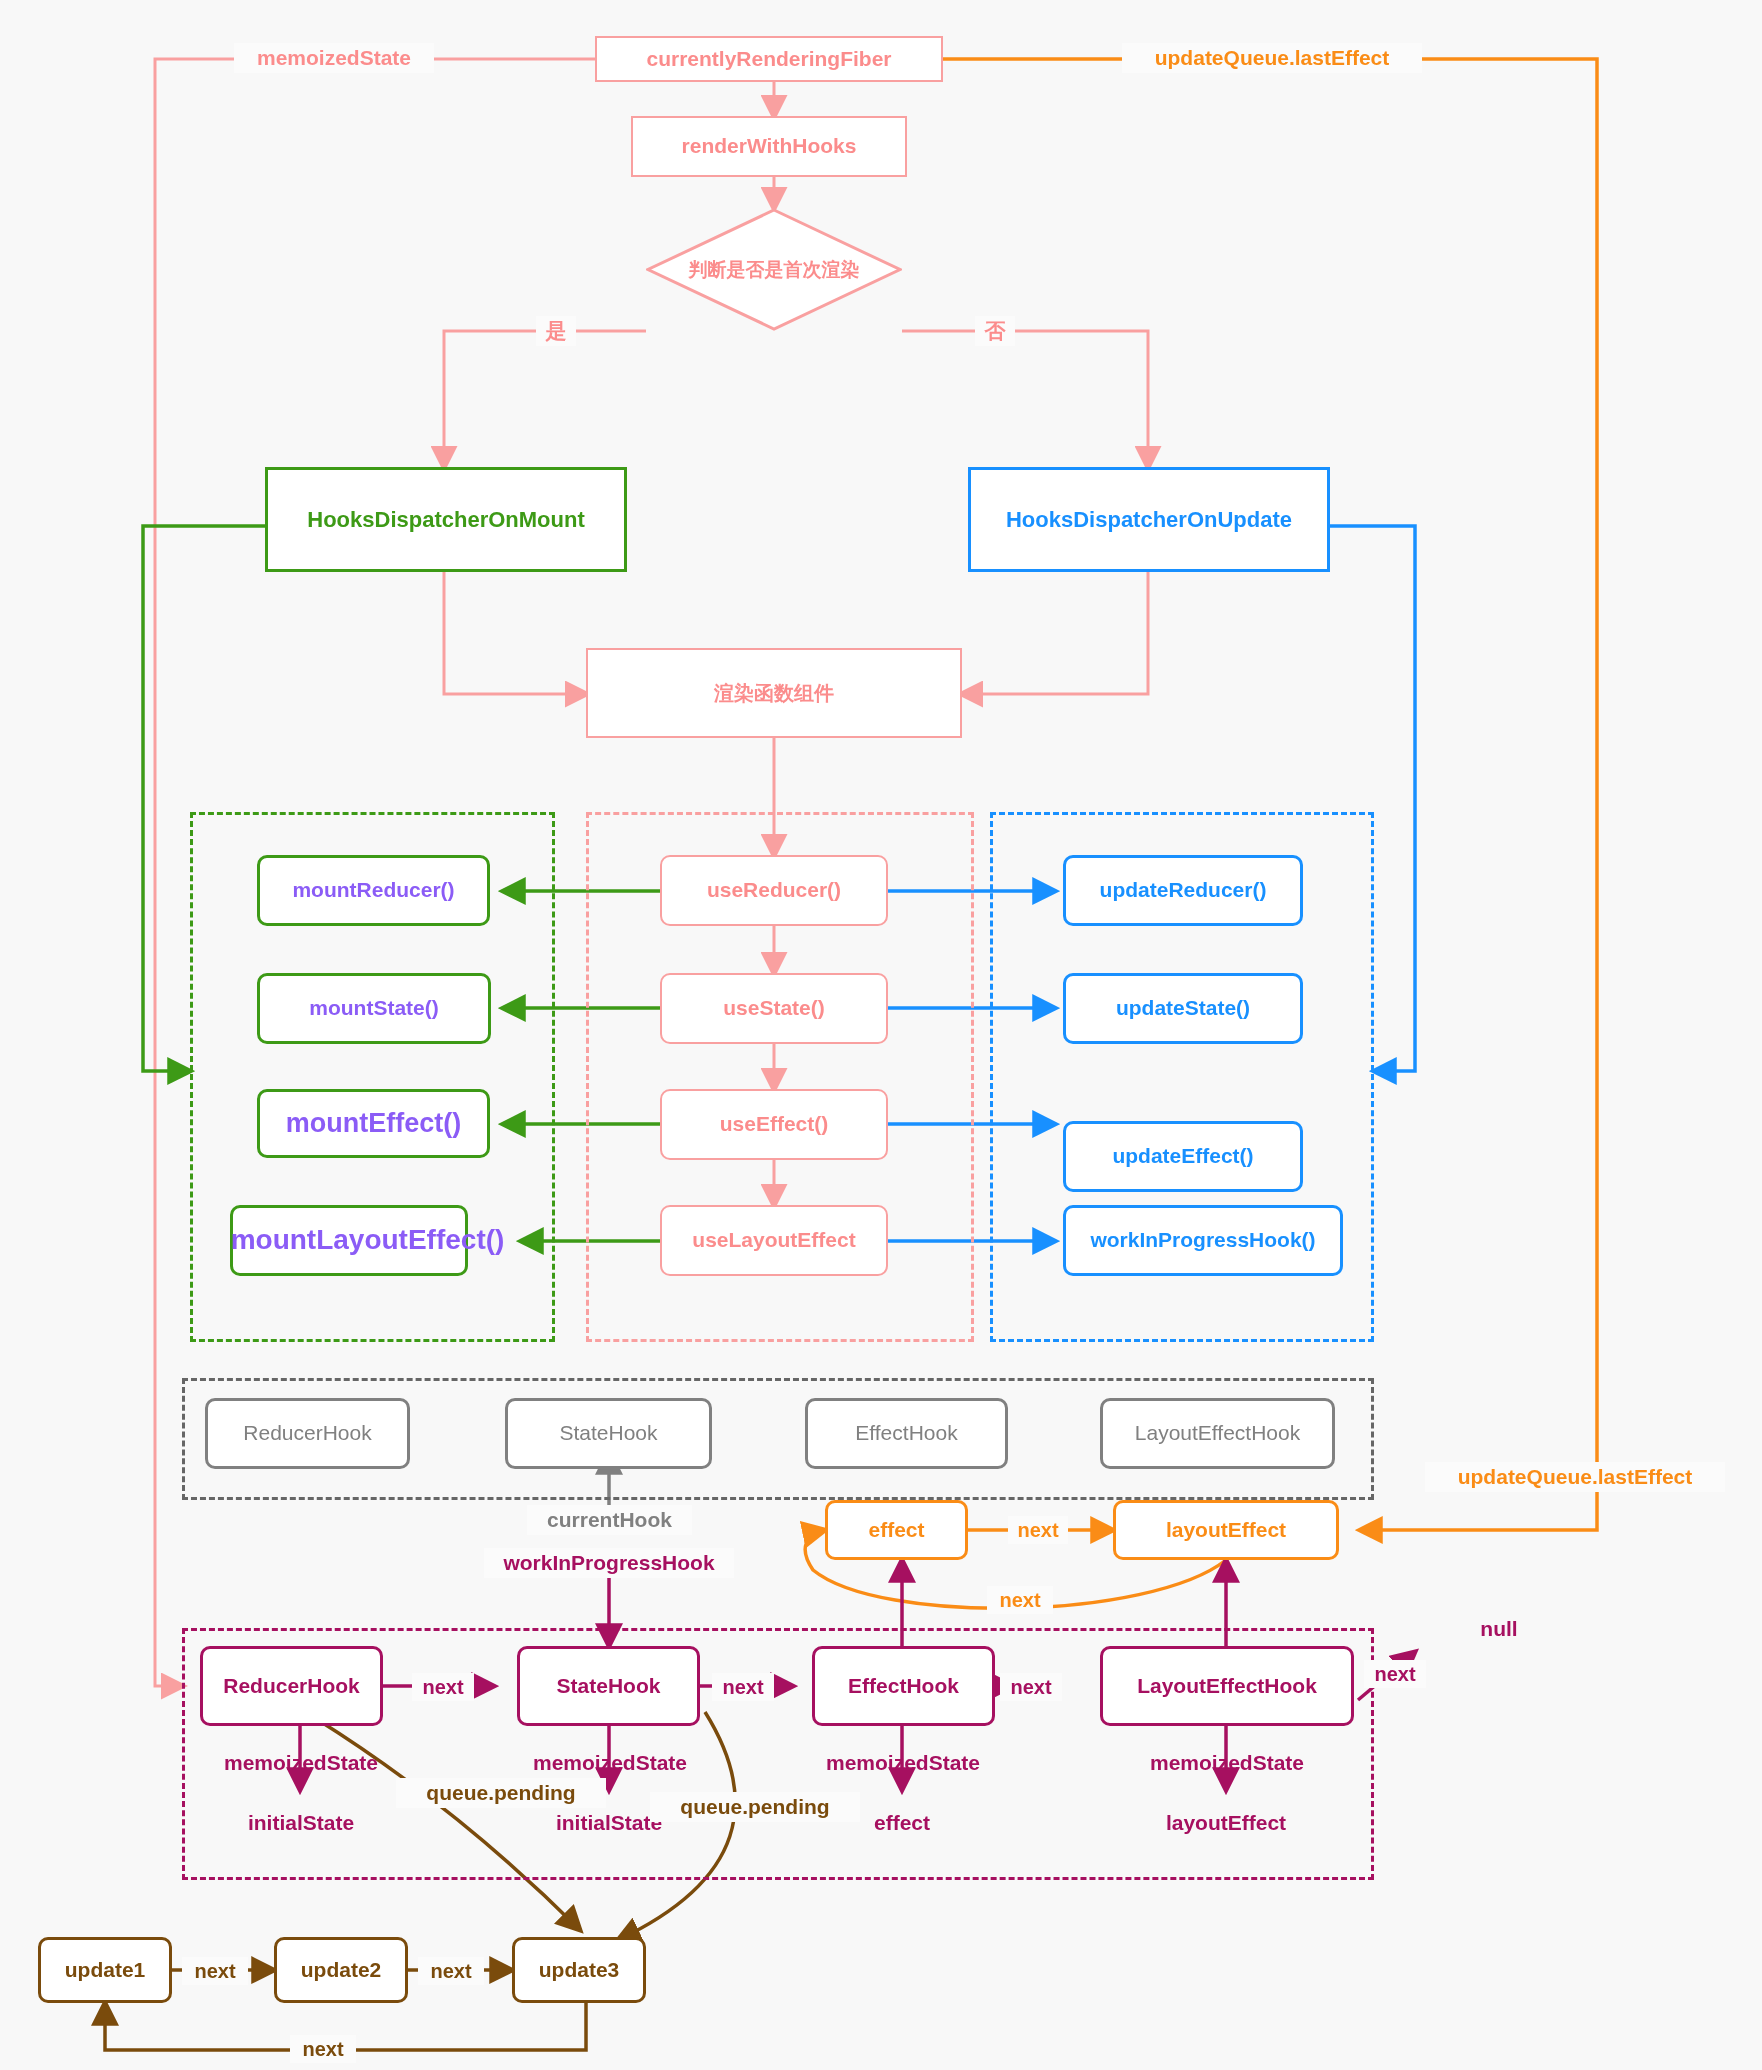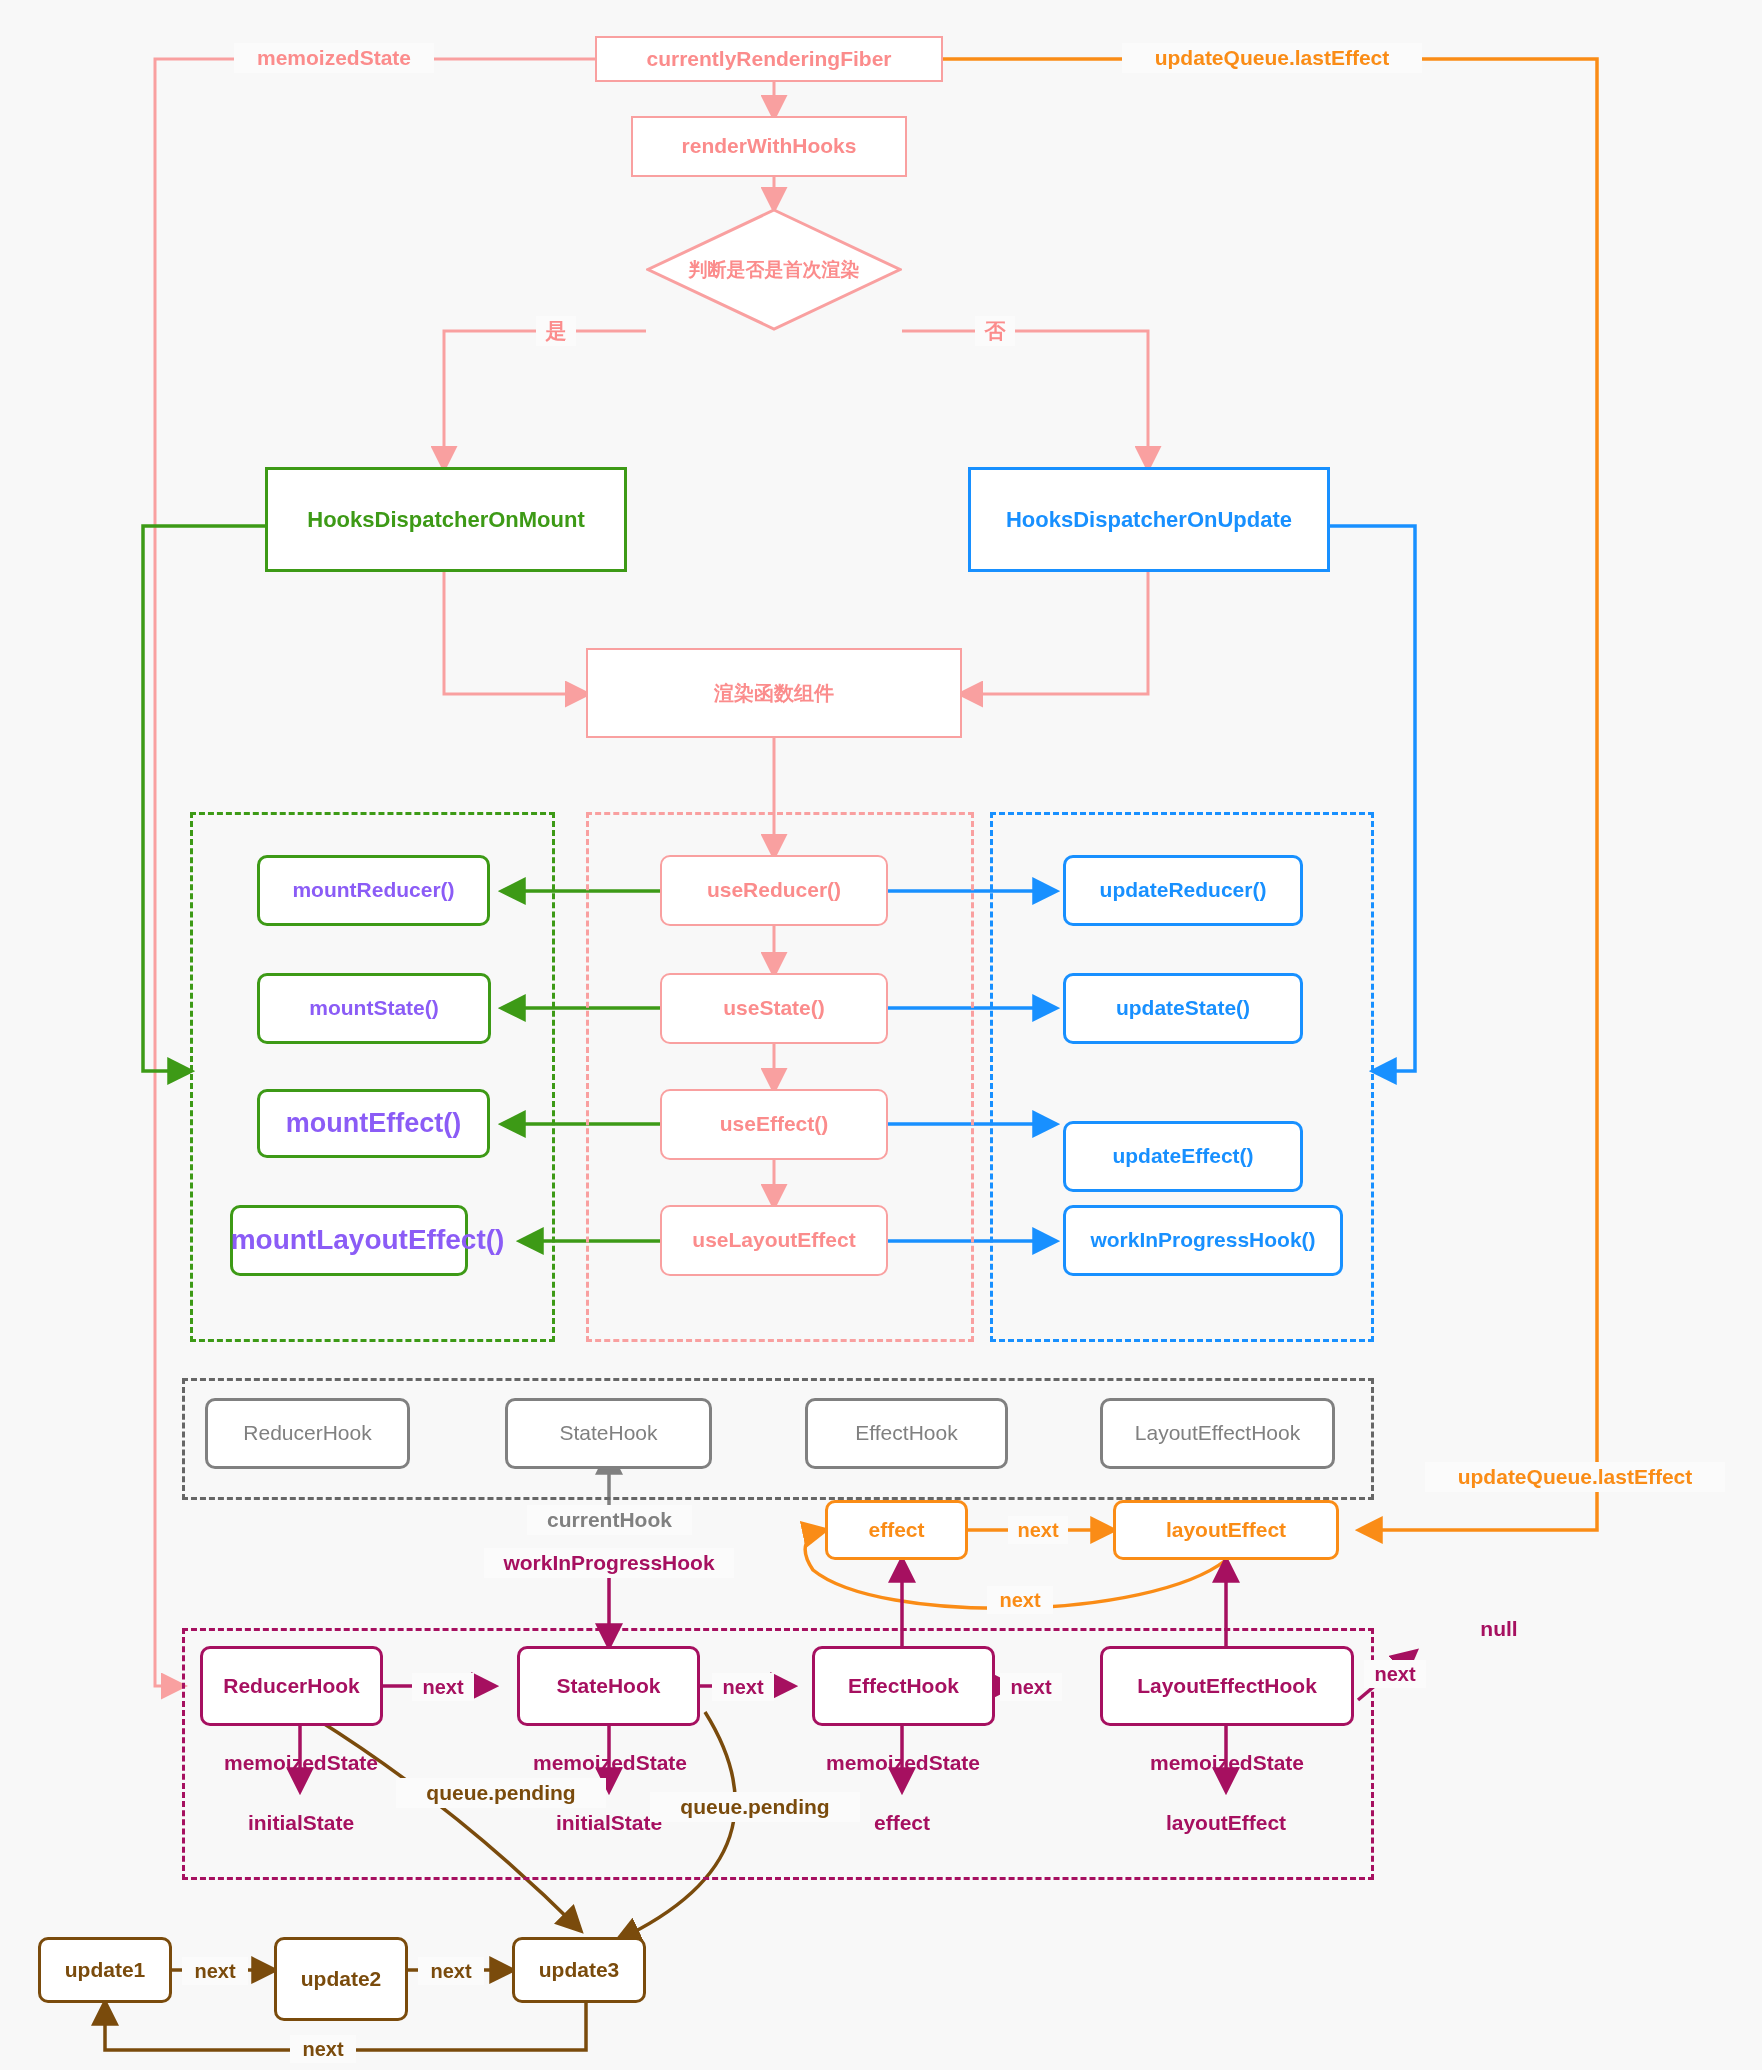--- a/index.html
+++ b/index.html
@@ -191,21 +191,21 @@
   <div class="node orange" style="left:1113px;top:1500px;width:226px;height:60px;font-size:21px;">layoutEffect</div>
 
   <div class="dashbox" style="left:182px;top:1628px;width:1192px;height:252px;border:3px dashed #a61060;"></div>
 
   <div class="node purple" style="left:200px;top:1646px;width:183px;height:80px;font-size:21px;">ReducerHook</div>
   <div class="node purple" style="left:517px;top:1646px;width:183px;height:80px;font-size:21px;">StateHook</div>
   <div class="node purple" style="left:812px;top:1646px;width:183px;height:80px;font-size:21px;">EffectHook</div>
   <div class="node purple" style="left:1100px;top:1646px;width:254px;height:80px;font-size:21px;">LayoutEffectHook</div>
 
   <div class="node brown" style="left:38px;top:1937px;width:134px;height:66px;font-size:21px;">update1</div>
-  <div class="node brown" style="left:274px;top:1937px;width:134px;height:84px;font-size:21px;">update2</div>
+  <div class="node brown" style="left:274px;top:1937px;width:134px;height:66px;font-size:21px;">update2</div>
   <div class="node brown" style="left:512px;top:1937px;width:134px;height:66px;font-size:21px;">update3</div>
 
   <div class="lbl t-pink" style="left:234px;top:43px;width:200px;height:30px;font-size:21px;">memoizedState</div>
 
   <div class="lbl t-orange" style="left:1122px;top:43px;width:300px;height:30px;font-size:21px;">updateQueue.lastEffect</div>
 
   <div class="lbl t-pink" style="left:536px;top:316px;width:40px;height:30px;font-size:21px;">是</div>
   <div class="lbl t-pink" style="left:975px;top:316px;width:40px;height:30px;font-size:21px;">否</div>
 
   <div class="lbl t-orange" style="left:1425px;top:1462px;width:300px;height:30px;font-size:21px;">updateQueue.lastEffect</div>

